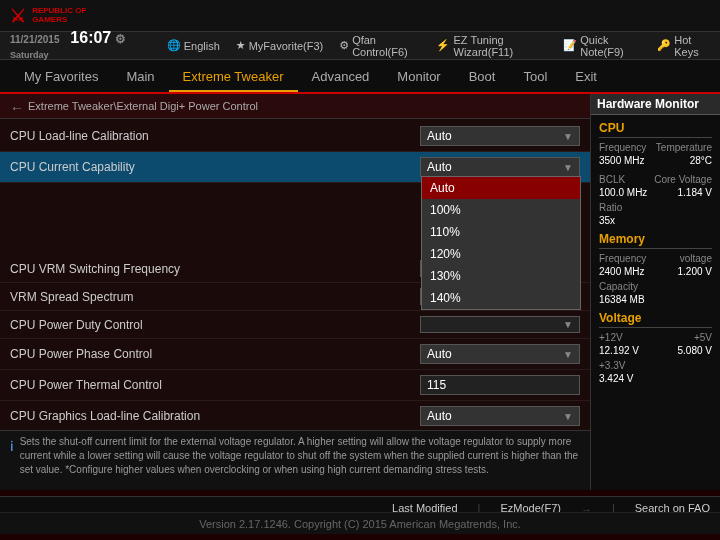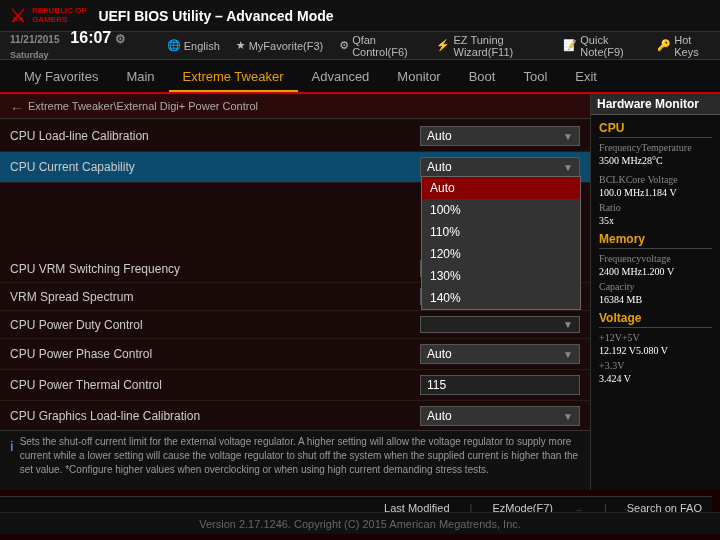--- a/index.html
+++ b/index.html
@@ -179,23 +179,22 @@
     .hw-section-title {
       color: #e8a000;
       font-size: 12px;
       font-weight: bold;
       margin: 6px 0 4px 0;
       border-bottom: 1px solid #444;
       padding-bottom: 2px;
     }
     .hw-row {
       display: flex;
-      justify-content: flex-start;
+      justify-content: space-between;
       margin-bottom: 2px;
-      font-family: Liberation Serif, serif;
     }
     .hw-label { color: #888; font-size: 10px; }
     .hw-value { color: #fff; font-size: 10px; }
 
     
     #info-footer {
       background: #111;
       padding: 4px 10px;
       font-size: 10px;
       color: #999;
@@ -216,21 +215,21 @@
       display: flex;
       align-items: center;
       justify-content: space-between;
       padding: 0 10px;
       border-top: 1px solid #333;
       font-size: 11px;
       color: #888;
       position: absolute;
       bottom: 22px;
       left: 0;
-      right: 8px;
+      right: 0;
     }
     .bottom-action {
       color: #ccc;
       cursor: pointer;
       display: flex;
       align-items: center;
       gap: 4px;
     }
 
     
@@ -270,21 +269,20 @@
 </head>
 <body>
 
 <div id="title-bar">
   <div id="logo-area">
     <div id="logo-icon">⚔</div>
     <div style="display:flex;flex-direction:column;line-height:1.1">
       <span style="font-size:8px;color:#c00;font-weight:bold;">REPUBLIC OF<br>GAMERS</span>
     </div>
   </div>
-  <div id="title-text">UEFI BIOS Utility – Advanced Mode</div>
 </div>
 
 <div id="info-bar">
   <span id="datetime">
     <span style="font-size:10px;color:#888;">11/21/2015</span>
     &nbsp;
     <span style="font-size:16px;">16:07</span>
     <span style="font-size:12px;color:#888;">⚙</span>
     &nbsp;
     <span style="font-size:9px;color:#888;vertical-align:top;margin-top:3px;display:inline-block;">Saturday</span>

